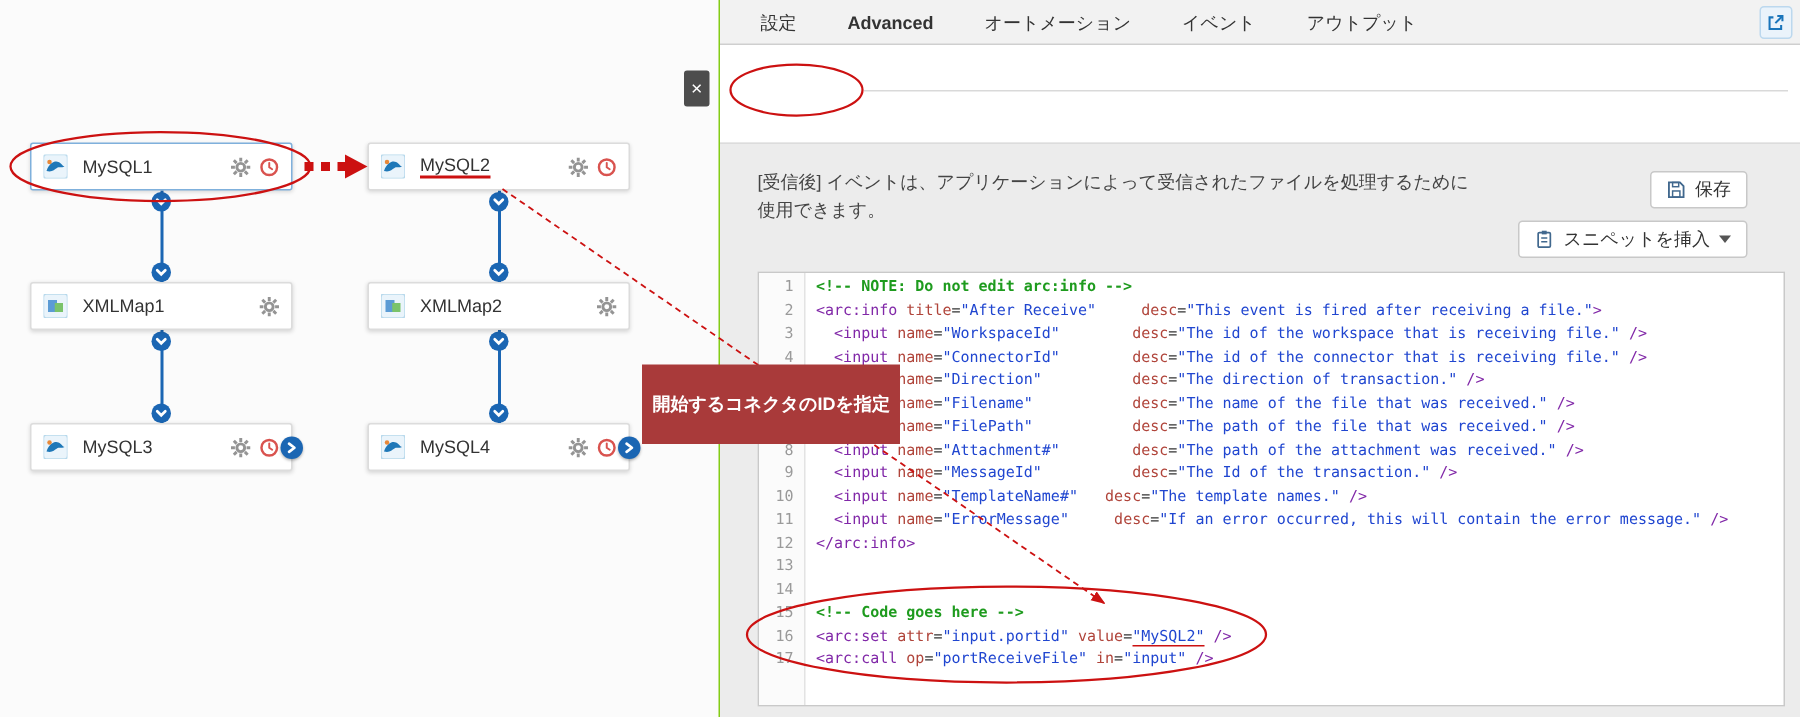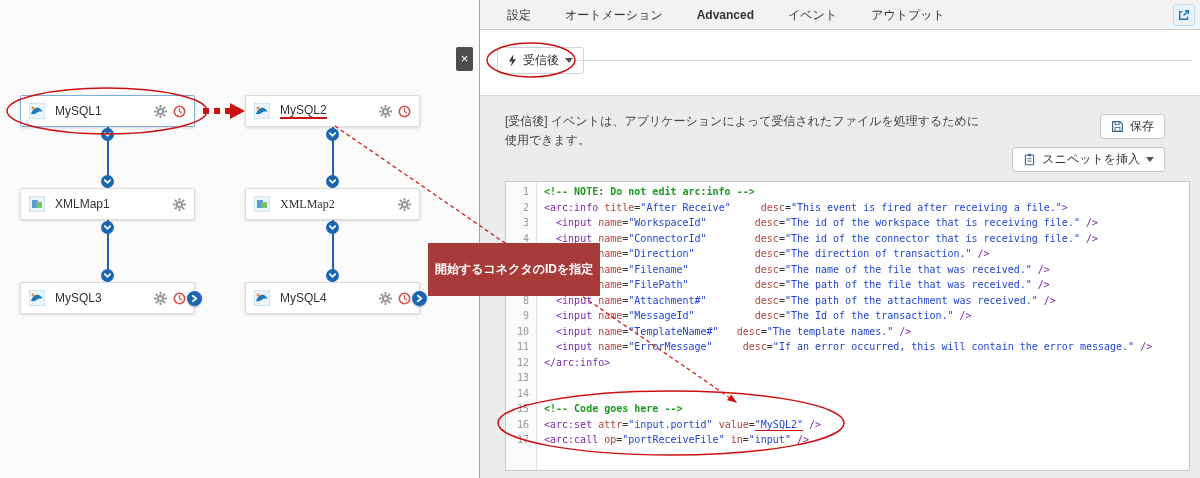--- a/index.html
+++ b/index.html
@@ -201,21 +201,21 @@
                 <line x1="0" y1="10" x2="4" y2="10"></line>
                 <line x1="16" y1="10" x2="20" y2="10"></line>
                 <line x1="2.9" y1="2.9" x2="5.8" y2="5.8"></line>
                 <line x1="14.2" y1="14.2" x2="17.1" y2="17.1"></line>
                 <line x1="2.9" y1="17.1" x2="5.8" y2="14.2"></line>
                 <line x1="14.2" y1="5.8" x2="17.1" y2="2.9"></line>
               </g>
             </svg>
           </span>
         </div>
-        <div class="node" style="left: 245px; top: 188px; font-family: Liberation Serif, serif;">
+        <div class="node" style="left: 245px; top: 188px;">
           <span class="nicon">
             <svg width="16" height="16" viewBox="0 0 16 16">
               <rect width="16" height="16" rx="2" fill="#eaf4fb" stroke="#b8d9ec"></rect>
               <rect x="3" y="4" width="6" height="8" fill="#5b9bd5"></rect>
               <rect x="7.5" y="6" width="5.5" height="6" fill="#7ac36a"></rect>
             </svg>
           </span>
           <span class="nlabel">XMLMap2</span>
           <span class="sp"></span>
           <span class="gear">
@@ -307,41 +307,34 @@
               <path d="M3 2 L7 5 L3 8" stroke="#fff" stroke-width="2" fill="none" stroke-linecap="round" stroke-linejoin="round"></path>
             </svg>
           </span>
         </div>
       </div>
   </div>
 
   <div class="panel">
     <div class="tabbar" id="tabbar">
         <div class="tab">設定</div>
+        <div class="tab bold">Advanced</div>
         <div class="tab">オートメーション</div>
-        <div class="tab bold">Advanced</div>
         <div class="tab">イベント</div>
         <div class="tab">アウトプット</div>
       </div>
     <button class="popout">
       <svg width="12" height="12" viewBox="0 0 14 14">
         <path d="M5 3 H2 V12 H11 V9" fill="none" stroke="#1a75bb" stroke-width="1.6"></path>
         <path d="M8 2 H12 V6" fill="none" stroke="#1a75bb" stroke-width="1.6"></path>
         <path d="M12 2 L6.5 7.5" stroke="#1a75bb" stroke-width="1.6"></path>
       </svg>
     </button>
 
     <div class="selrow">
-      <button class="evtbtn">
-        <svg width="9" height="13" viewBox="0 0 10 14">
-          <path d="M6 0 L1 8 H4.5 L3 14 L9 5.5 H5.5 Z" fill="#3a3a3a"></path>
-        </svg>
-        <span>受信後</span>
-        <span class="caret"></span>
-      </button>
       <div class="selline"></div>
     </div>
 
     <div class="pbody">
       <div class="desc">
         <div>[受信後] イベントは、アプリケーションによって受信されたファイルを処理するために</div>
         <div>使用できます。</div>
       </div>
 
       <button class="btn save">

